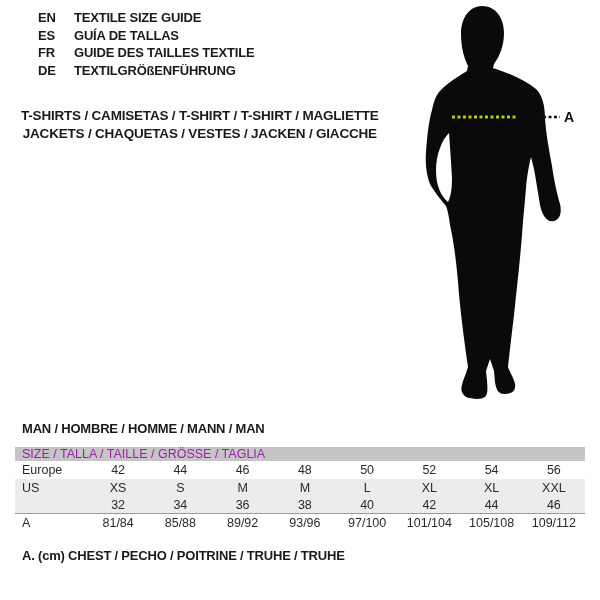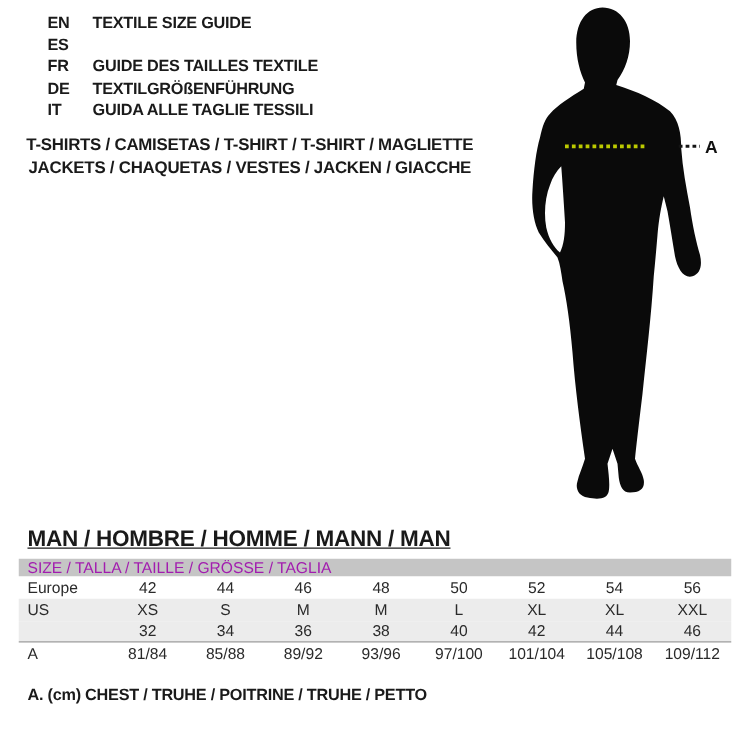--- a/index.html
+++ b/index.html
@@ -25,21 +25,21 @@
     font-size: 13.5px; font-weight: 700; letter-spacing: -0.2px; line-height: 18px; text-align: center;
   }
 
   
   .figure-wrap { position: absolute; left: 398px; top: 0; width: 182px; height: 410px; }
   .figure-wrap svg { display: block; width: 100%; height: 100%; }
 
   
   .gender-label {
     position: absolute; left: 22px; top: 421px;
-    font-size: 18px; font-weight: 700; letter-spacing: -0.2px; text-decoration: underline;
+    font-size: 13px; font-weight: 700; letter-spacing: -0.2px;
   }
 
   
   .size-table { position: absolute; left: 15px; top: 447px; width: 570px; font-size: 12.5px; color: #2a2a2a; }
   .table-header {
     height: 14px; background: var(--header-bg, #c5c5c5);
     display: flex; align-items: center; padding-left: 7px;
     font-size: 12.5px; color: #a21caf;
   }
   .t-row {
@@ -61,32 +61,29 @@
 </head>
 <body>
 
 <div class="lang-block">
   <div class="lang-row">
     <span class="lang-code">EN</span>
     <span class="lang-label">TEXTILE SIZE GUIDE</span>
   </div>
   <div class="lang-row">
     <span class="lang-code">ES</span>
+    <span class="lang-label">GUÍA DE TALLAS</span>
   </div>
   <div class="lang-row">
     <span class="lang-code">FR</span>
     <span class="lang-label">GUIDE DES TAILLES TEXTILE</span>
   </div>
   <div class="lang-row">
     <span class="lang-code">DE</span>
     <span class="lang-label">TEXTILGRÖßENFÜHRUNG</span>
-  </div>
-  <div class="lang-row">
-    <span class="lang-code">IT</span>
-    <span class="lang-label">GUIDA ALLE TAGLIE TESSILI</span>
   </div>
 </div>
 
 <div class="categories">
   <div class="category-line">T-SHIRTS / CAMISETAS / T-SHIRT / T-SHIRT / MAGLIETTE</div>
   <div class="category-line">JACKETS / CHAQUETAS / VESTES / JACKEN / GIACCHE</div>
 </div>
 
 <div class="figure-wrap">
   <svg viewBox="0 0 182 410" xmlns="http://www.w3.org/2000/svg">
@@ -188,13 +185,13 @@
     <div class="cell">85/88</div>
     <div class="cell">89/92</div>
     <div class="cell">93/96</div>
     <div class="cell">97/100</div>
     <div class="cell">101/104</div>
     <div class="cell">105/108</div>
     <div class="cell">109/112</div>
   </div>
 </div>
 
-<div class="footnote">A. (cm) CHEST / TRUHE / POITRINE / TRUHE / PETTO</div>
+<div class="footnote">A. (cm) CHEST / PECHO / POITRINE / TRUHE / TRUHE</div>
 
 </body></html>

